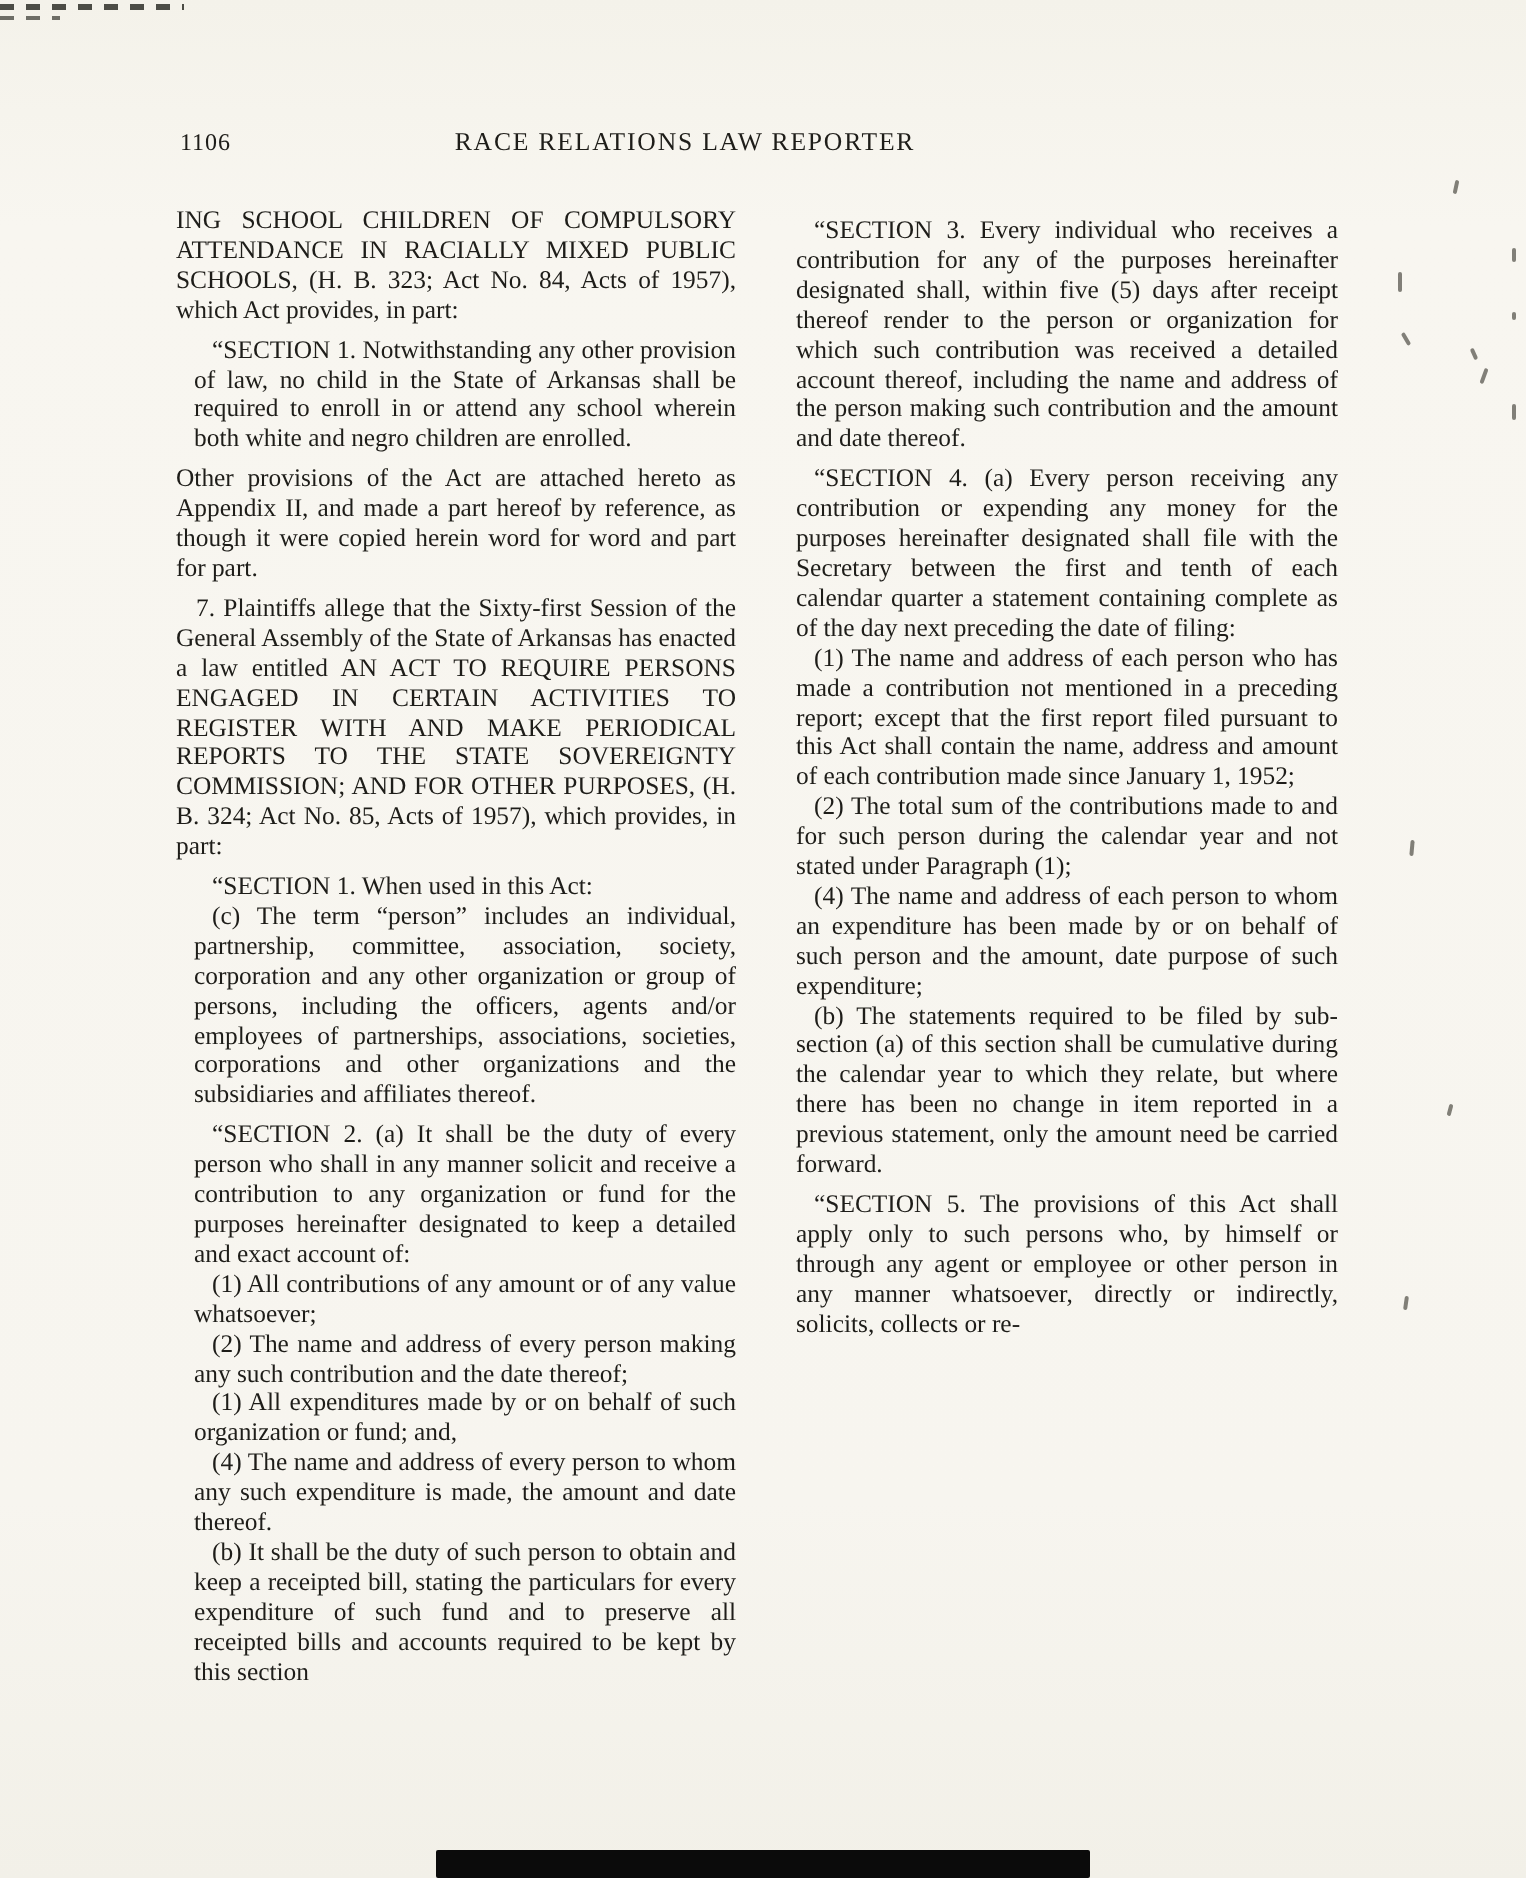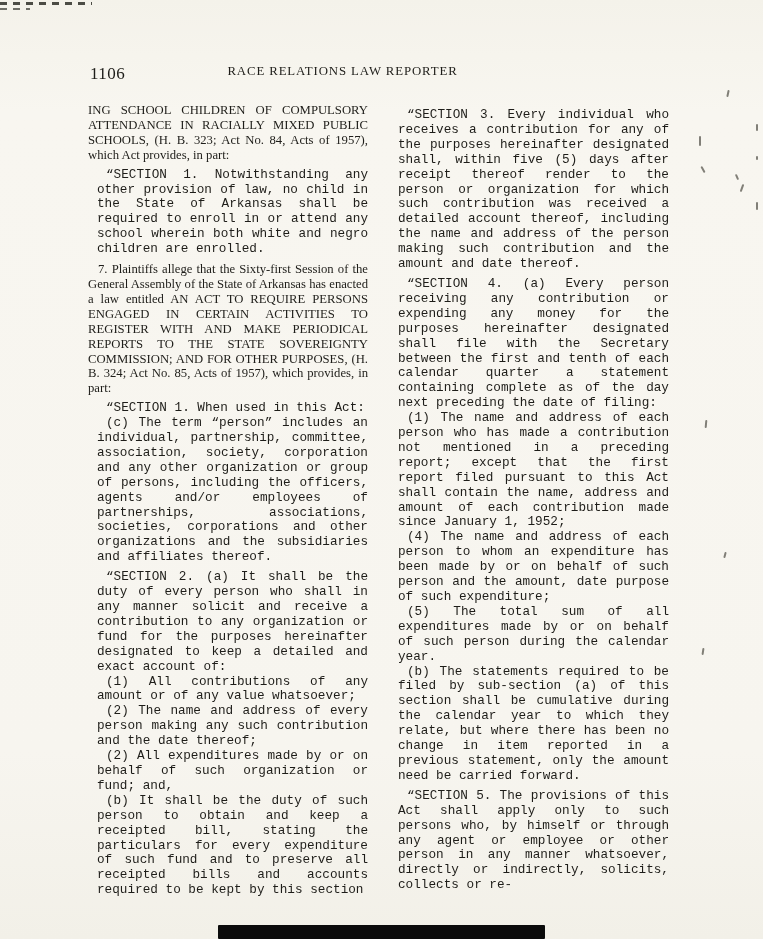--- a/index.html
+++ b/index.html
@@ -8,34 +8,34 @@
     position: relative;
     overflow: hidden;
     background: linear-gradient(180deg, #f4f2ea 0%, #f8f6f0 12%, #f7f5ef 80%, #f2f0e8 100%);
     font-family: "Liberation Serif", serif;
     color: #1e1d19;
     -webkit-font-smoothing: antialiased;
   }
 
   
   .page-header { position: absolute; left: 88px; top: 64px; width: 581px; height: 18px; }
-  .page-number { position: absolute; left: 2px; top: 0; font-size: 17px; letter-spacing: .5px; }
+  .page-number { position: absolute; left: 2px; top: 0; font-size: 12px; letter-spacing: .5px; }
   .journal-title {
     position: absolute; left: 0; right: 0; top: 0;
     text-align: center; transform: translateX(-36px);
     font-size: 12.8px; letter-spacing: .9px;
   }
 
   
   .columns { position: absolute; left: 88px; top: 103px; width: 581px; display: flex; gap: 21px; }
   .col { width: 280px; }
   .p { margin: 0; text-align: justify; font-size: 12.7px; line-height: 14.9px; }
   .indent { text-indent: 10px; }
   .quote { margin-left: 9px; }
-  .quote.indent { text-indent: 9px; font-family: Liberation Mono, monospace; }
+  .quote.indent { text-indent: 9px; }
   .gap { margin-top: 5px; }
 
   
   .bottom-bar { position: absolute; left: 218px; top: 925px; width: 327px; height: 14px; background: #0b0b0b; border-radius: 1px; }
   .dash-strip { position: absolute; background-image: repeating-linear-gradient(90deg, #4c4c45 0 7px, transparent 7px 13px); }
   .dash-1 { left: 0; top: 2px; width: 92px; height: 3px; }
   .dash-2 { left: 0; top: 8px; width: 30px; height: 2px; opacity: .8; }
   .speck { position: absolute; width: 2px; background: #4f4d45; border-radius: 1px; opacity: .7; }
   .s1 { left: 727px; top: 90px;  height: 7px;  transform: rotate(12deg); }
   .s2 { left: 736px; top: 174px; height: 6px;  transform: rotate(-24deg); }
@@ -60,36 +60,38 @@
   <header class="page-header">
     <span class="page-number">1106</span>
     <span class="journal-title">RACE RELATIONS LAW REPORTER</span>
   </header>
 
   <main class="columns">
 
     <div class="col">
       <p class="p">ING SCHOOL CHILDREN OF COMPULSORY ATTENDANCE IN RACIALLY MIXED PUBLIC SCHOOLS, (H. B. 323; Act No. 84, Acts of 1957), which Act provides, in part:</p>
       <p class="p quote indent gap">“SECTION 1. Notwithstanding any other provision of law, no child in the State of Arkansas shall be required to enroll in or attend any school wherein both white and negro children are enrolled.</p>
+      <p class="p gap">Other provisions of the Act are attached hereto as Appendix II, and made a part hereof by reference, as though it were copied herein word for word and part for part.</p>
       <p class="p indent gap">7. Plaintiffs allege that the Sixty-first Session of the General Assembly of the State of Arkansas has enacted a law entitled AN ACT TO REQUIRE PERSONS ENGAGED IN CERTAIN ACTIVITIES TO REGISTER WITH AND MAKE PERIODICAL REPORTS TO THE STATE SOVEREIGNTY COMMISSION; AND FOR OTHER PURPOSES, (H. B. 324; Act No. 85, Acts of 1957), which provides, in part:</p>
       <p class="p quote indent gap">“SECTION 1. When used in this Act:</p>
       <p class="p quote indent">(c) The term “person” includes an individual, partnership, committee, association, society, corporation and any other organization or group of persons, including the officers, agents and/or employees of partnerships, associations, societies, corporations and other organizations and the subsidiaries and affiliates thereof.</p>
       <p class="p quote indent gap">“SECTION 2. (a) It shall be the duty of every person who shall in any manner solicit and receive a contribution to any organization or fund for the purposes hereinafter designated to keep a detailed and exact account of:</p>
       <p class="p quote indent">(1) All contributions of any amount or of any value whatsoever;</p>
       <p class="p quote indent">(2) The name and address of every person making any such contribution and the date thereof;</p>
-      <p class="p quote indent">(2) All expenditures made by or on behalf of such organization or fund; and,</p>
+      <p class="p quote indent">(1) All expenditures made by or on behalf of such organization or fund; and,</p>
+      <p class="p quote indent">(4) The name and address of every person to whom any such expenditure is made, the amount and date thereof.</p>
       <p class="p quote indent">(b) It shall be the duty of such person to obtain and keep a receipted bill, stating the particulars for every expenditure of such fund and to preserve all receipted bills and accounts required to be kept by this section</p>
     </div>
 
     <div class="col">
       <p class="p quote indent gap">“SECTION 3. Every individual who receives a contribution for any of the purposes hereinafter designated shall, within five (5) days after receipt thereof render to the person or organization for which such contribution was received a detailed account thereof, including the name and address of the person making such contribution and the amount and date thereof.</p>
       <p class="p quote indent gap">“SECTION 4. (a) Every person receiving any contribution or expending any money for the purposes hereinafter designated shall file with the Secretary between the first and tenth of each calendar quarter a statement containing complete as of the day next preceding the date of filing:</p>
       <p class="p quote indent">(1) The name and address of each person who has made a contribution not mentioned in a preceding report; except that the first report filed pursuant to this Act shall contain the name, address and amount of each contribution made since January 1, 1952;</p>
+      <p class="p quote indent">(2) The total sum of the contributions made to and for such person during the calendar year and not stated under Paragraph (1);</p>
       <p class="p quote indent">(4) The name and address of each person to whom an expenditure has been made by or on behalf of such person and the amount, date purpose of such expenditure;</p>
-      <p class="p quote indent">(5) The total sum of all expenditures made by or on behalf of such person during the calendar year.</p>
       <p class="p quote indent">(b) The statements required to be filed by sub-section (a) of this section shall be cumulative during the calendar year to which they relate, but where there has been no change in item reported in a previous statement, only the amount need be carried forward.</p>
       <p class="p quote indent gap">“SECTION 5. The provisions of this Act shall apply only to such persons who, by himself or through any agent or employee or other person in any manner whatsoever, directly or indirectly, solicits, collects or re-</p>
     </div>
 
   </main>
 
   <i class="speck s1"></i>
   <i class="speck s2"></i>
   <i class="speck s3"></i>
   <i class="speck s4"></i>

